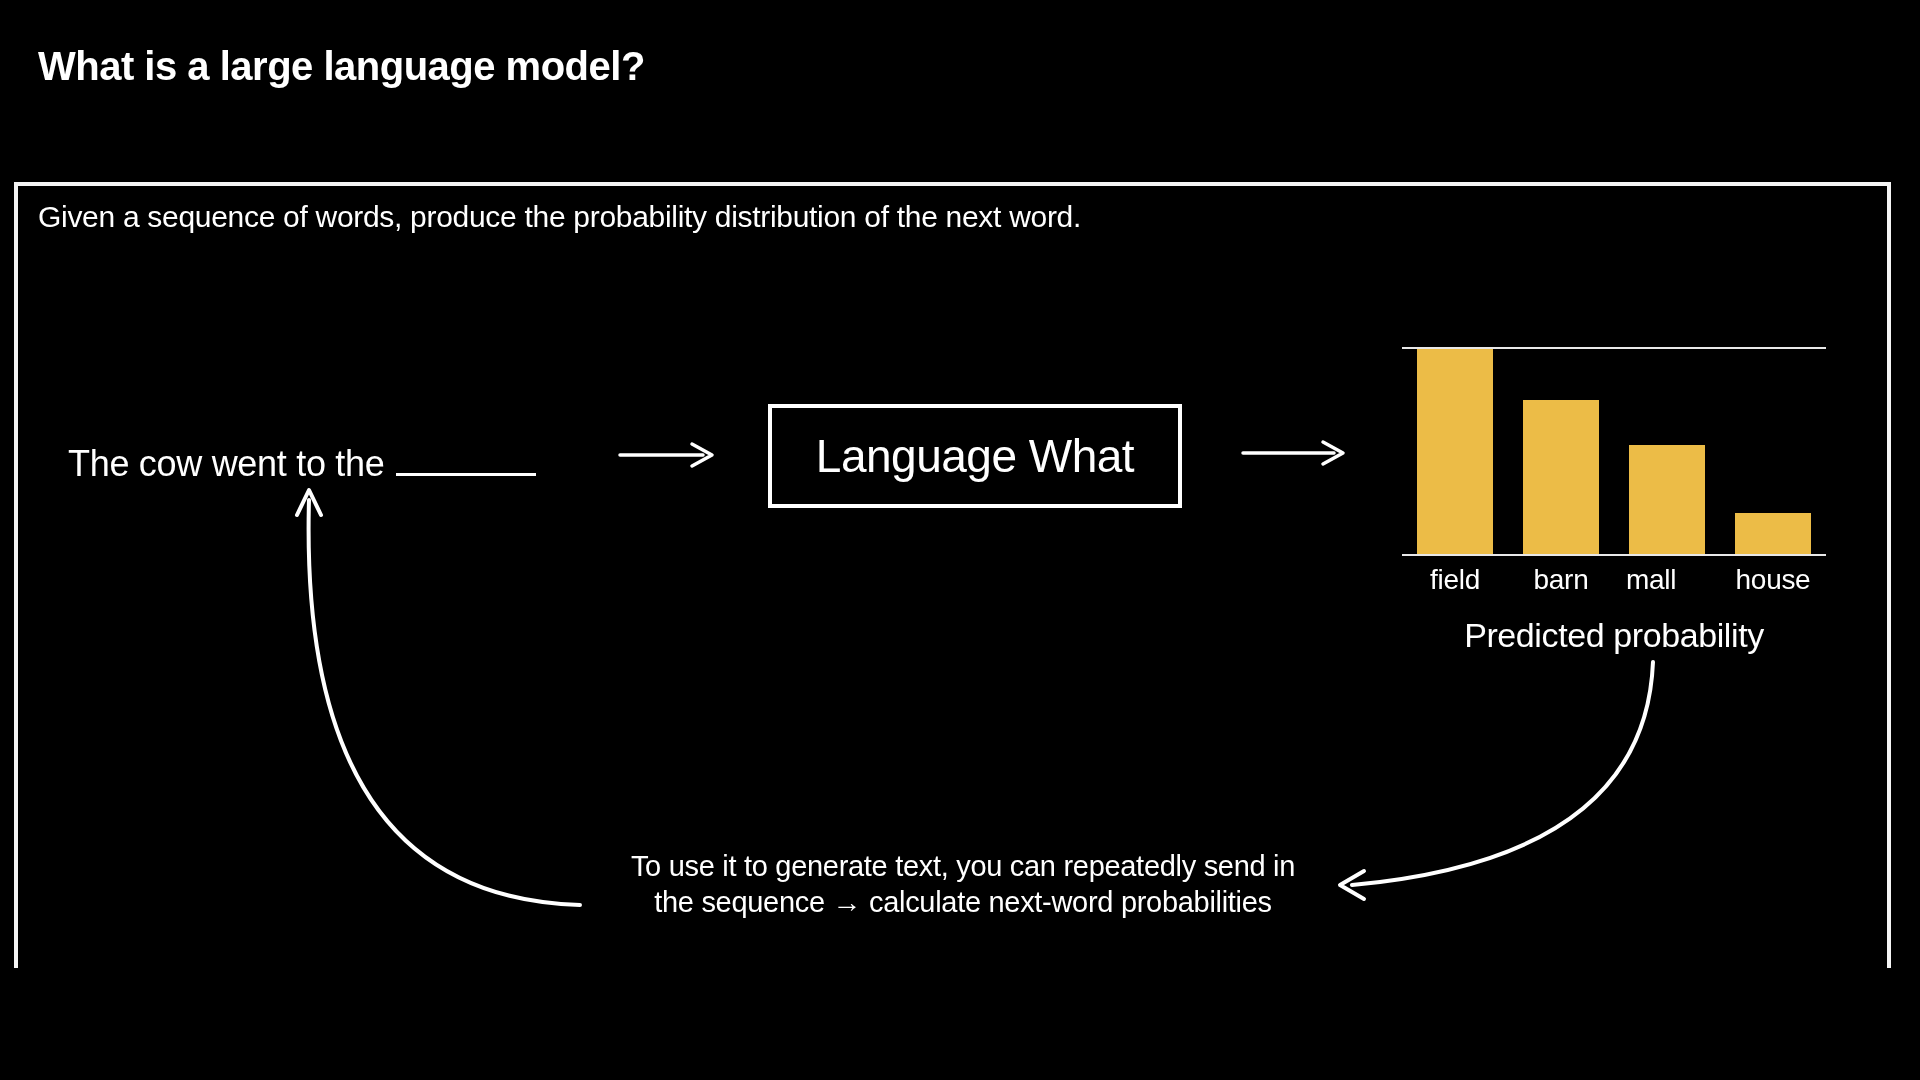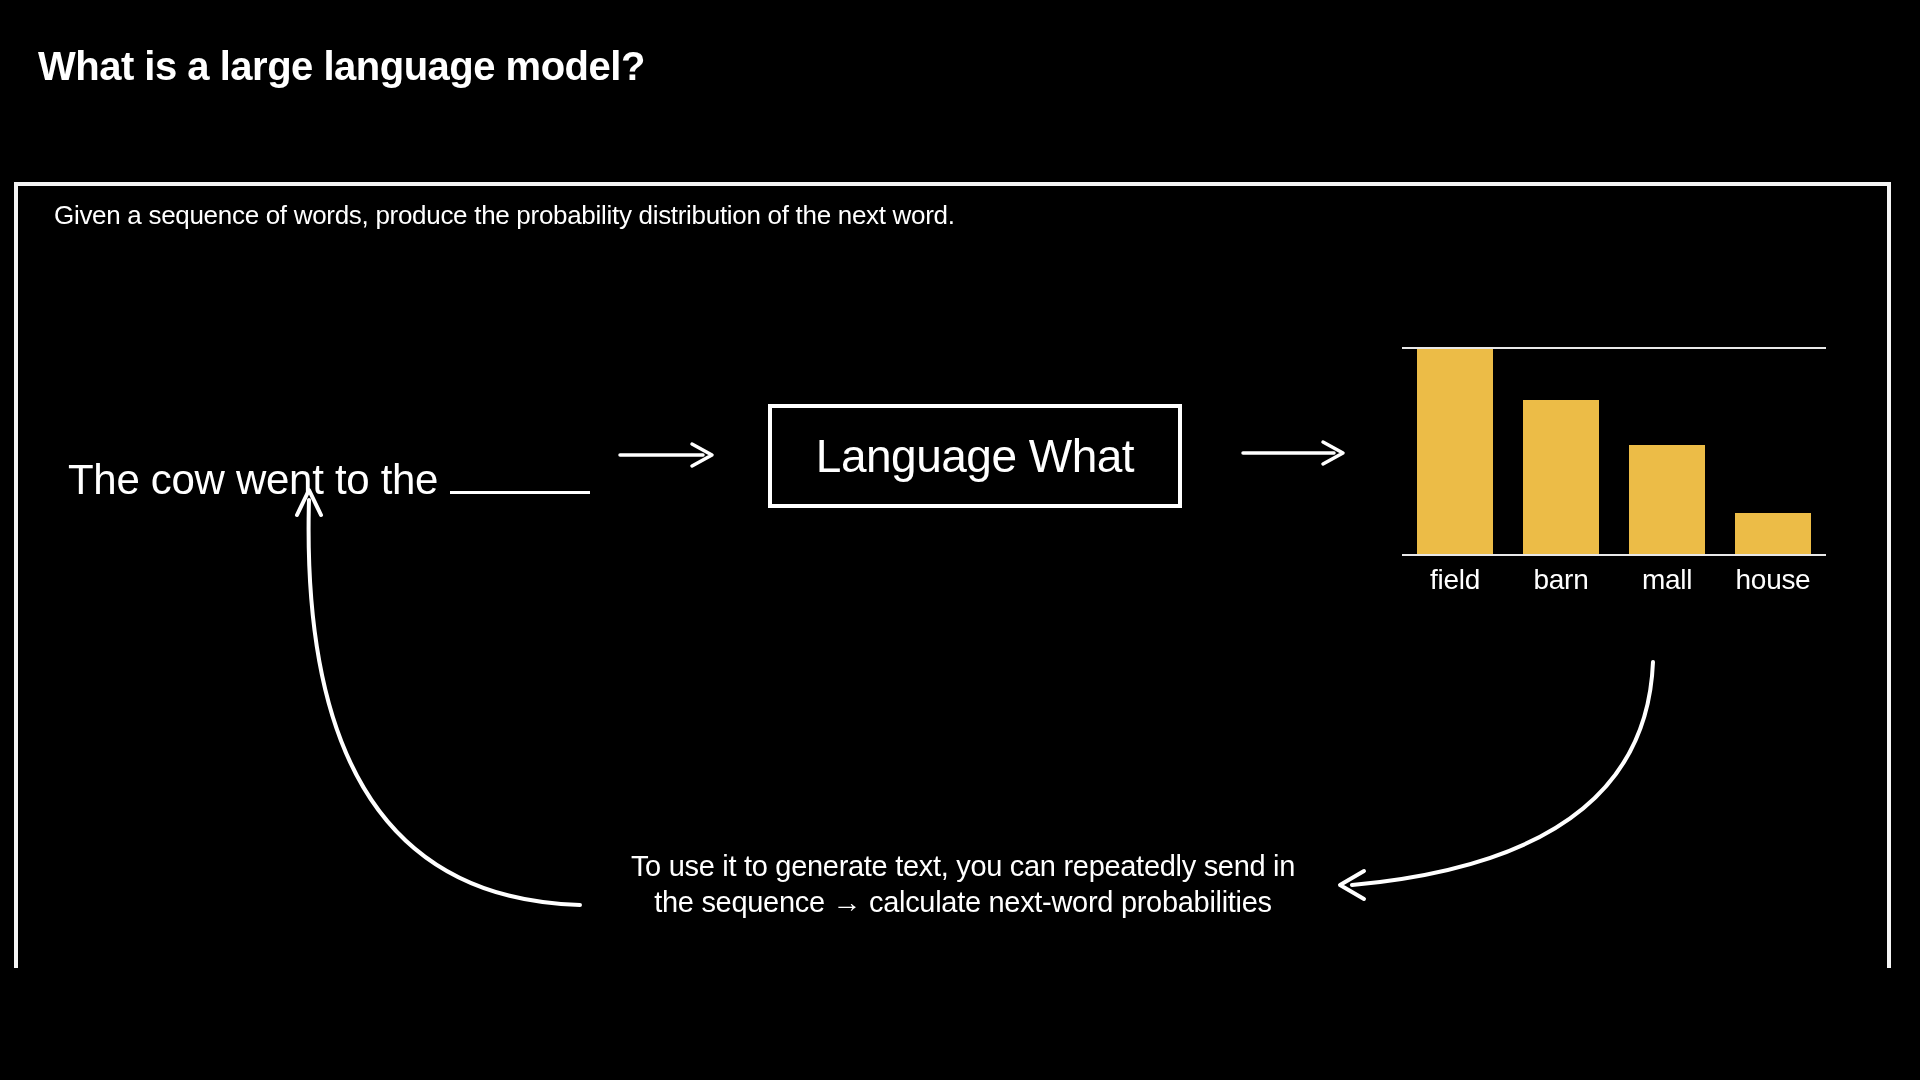--- a/index.html
+++ b/index.html
@@ -8,24 +8,24 @@
     font-family:"Liberation Sans","DejaVu Sans",sans-serif;color:#fff;
   }
   .abs{position:absolute;}
   #page-title{
     left:38px;top:44px;font-size:40px;font-weight:700;letter-spacing:-0.5px;white-space:nowrap;
   }
   #panel{
     left:14px;top:182px;width:1869px;height:848px;border:4px solid #f5f5f5;background:#000;
   }
   #subtitle{
-    left:38px;top:200px;font-size:26px;font-weight:400;letter-spacing:-0.3px;white-space:nowrap;margin-left:16px;
+    left:38px;top:200px;font-size:30px;font-weight:400;letter-spacing:-0.3px;white-space:nowrap;
   }
   #prompt-line{
-    left:68px;top:441px;font-size:42px;letter-spacing:-0.3px;white-space:nowrap;margin-top:12px;
+    left:68px;top:441px;font-size:36px;letter-spacing:-0.3px;white-space:nowrap;
   }
   .blank{
     display:inline-block;width:140px;height:0.9em;margin-left:12px;
     border-bottom:3px solid #fff;
   }
   #model-box{
     left:768px;top:404px;width:414px;height:104px;border:4px solid #fff;
     display:flex;align-items:center;justify-content:center;box-sizing:border-box;
   }
   #model-box-label{font-size:46px;letter-spacing:-0.5px;white-space:nowrap;}
@@ -70,25 +70,26 @@
   <div id="chart" class="abs">
     <div id="bar-plot">
         <div class="bar" style="left: 15px; height: 205px; background: rgb(236, 188, 71);"></div>
         <div class="bar" style="left: 121px; height: 154px; background: rgb(236, 188, 71);"></div>
         <div class="bar" style="left: 227px; height: 109px; background: rgb(236, 188, 71);"></div>
         <div class="bar" style="left: 333px; height: 41px; background: rgb(236, 188, 71);"></div>
       </div>
     <div id="bar-labels">
         <div class="bar-label" style="left: 0px;">field</div>
         <div class="bar-label" style="left: 106px;">barn</div>
-        <div class="bar-label" style="left: 212px;">mall</div>
+        <div class="bar-label" style="left: 196px;">mall</div>
         <div class="bar-label" style="left: 318px;">house</div>
       </div>
   </div>
 
+  <div id="chart-caption" class="abs">Predicted probability</div>
 
   <div id="loop-note" class="abs">
     <div>To use it to generate text, you can repeatedly send in</div>
     <div>the sequence → calculate next-word probabilities</div>
   </div>
 
   <svg id="arrow-layer" class="abs" width="1920" height="1080" viewBox="0 0 1920 1080" fill="none" stroke="#fff" stroke-linecap="round" stroke-linejoin="round">
     <g stroke-width="3.5">
       <path d="M620 455 H703"></path>
       <path d="M692 444 L712 455 L692 466"></path>

